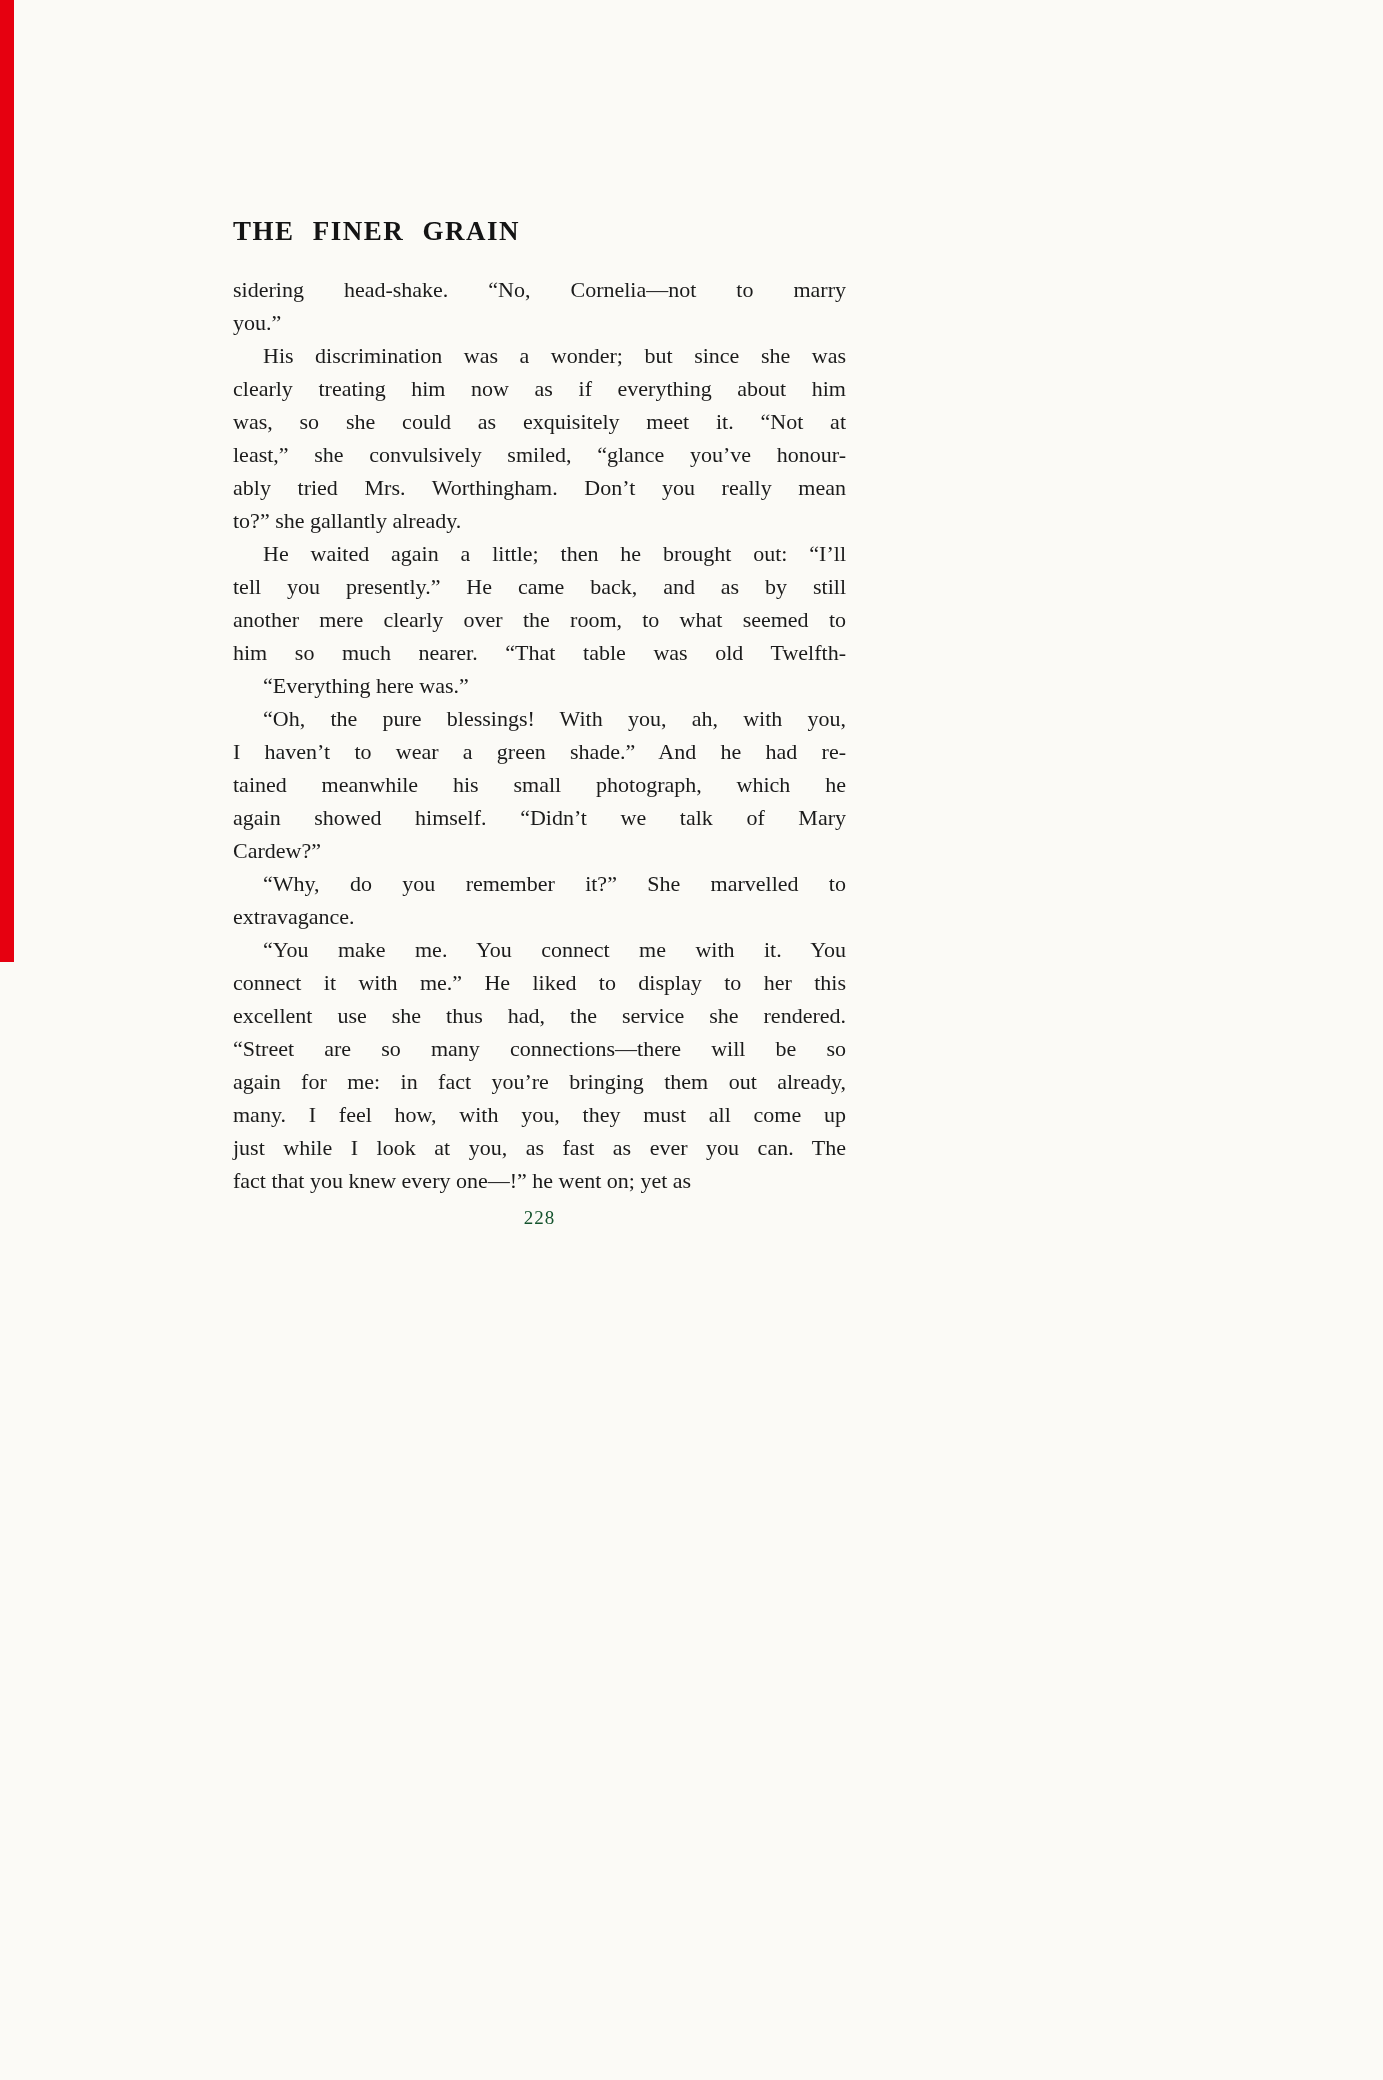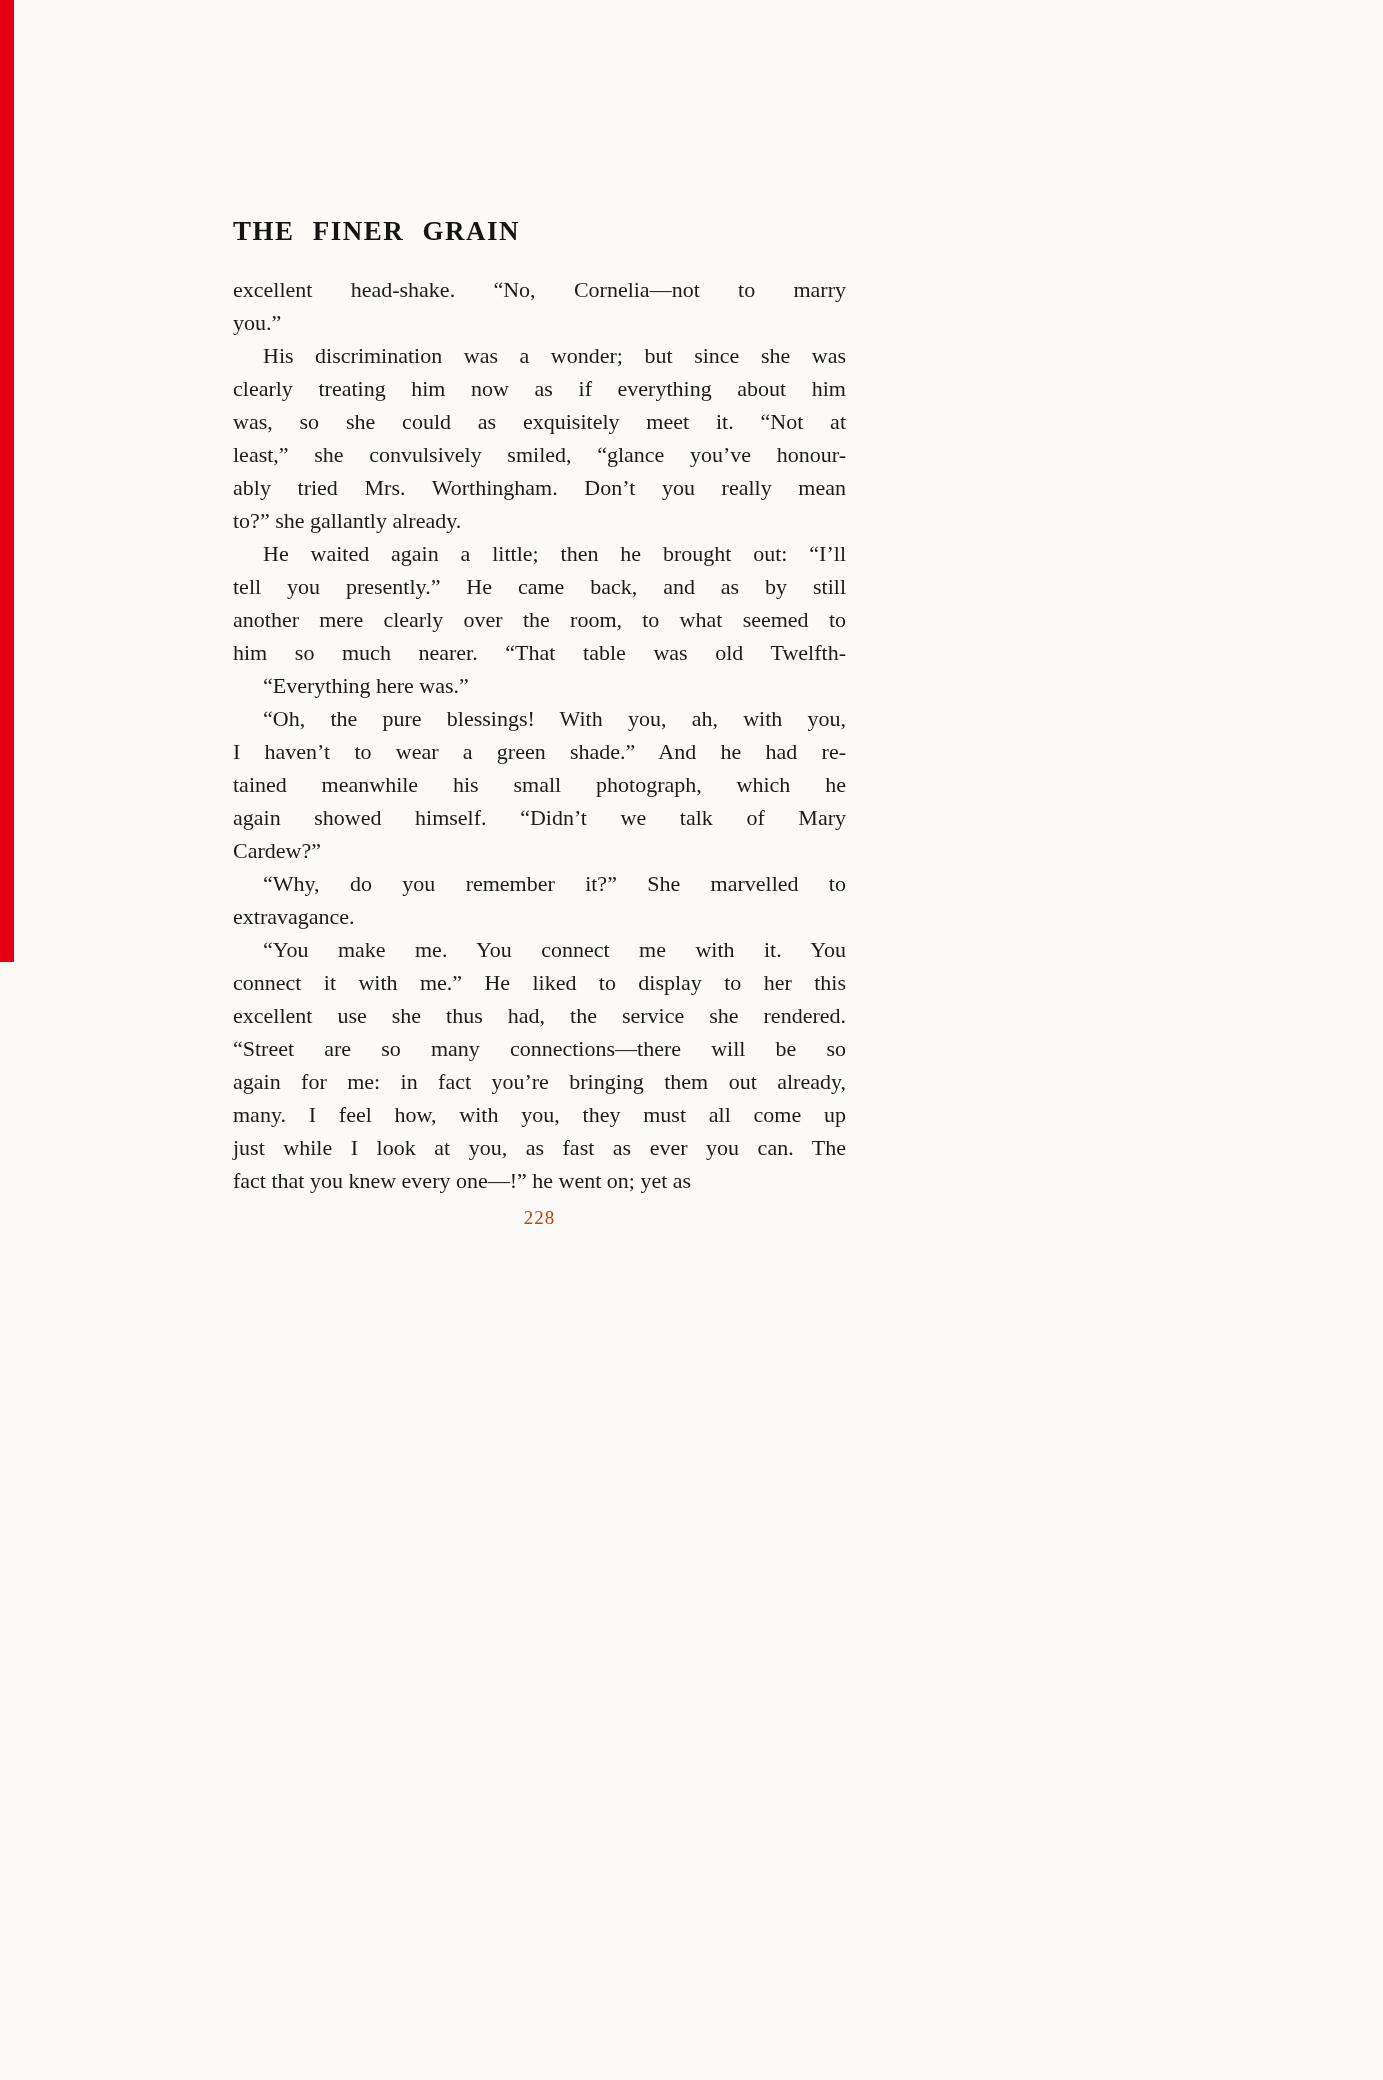--- a/index.html
+++ b/index.html
@@ -55,33 +55,33 @@
   .line.indent {
     text-indent: 30px;
   }
   .it {
   }
   .page-number {
     margin-top: 10px;
     text-align: center;
     font-size: 19px;
     letter-spacing: 1px;
-    color: #c2410c;
+    color: #14532d;
   }
 </style>
 </head>
 <body>
 
 <div class="page">
   <div class="red-bar"></div>
   <div class="content">
     <h1 class="running-head">THE FINER GRAIN</h1>
     <div class="body-text">
         <div class="paragraph">
-          <div class="line"><span>excellent head-shake. “No, Cornelia—not to </span><span class="it">marry</span></div>
+          <div class="line"><span>sidering head-shake. “No, Cornelia—not to </span><span class="it">marry</span></div>
           <div class="line last"><span>you.”</span></div>
         </div>
         <div class="paragraph">
           <div class="line indent"><span>His discrimination was a wonder; but since she was</span></div>
           <div class="line"><span>clearly treating him now as if everything about him</span></div>
           <div class="line"><span>was, so she could as exquisitely meet it. “Not at</span></div>
           <div class="line"><span>least,” she convulsively smiled, “glance you’ve honour-</span></div>
           <div class="line"><span>ably tried Mrs. Worthingham. Don’t you really </span><span class="it">mean</span></div>
           <div class="line last"><span>to?” she gallantly already.</span></div>
         </div>

